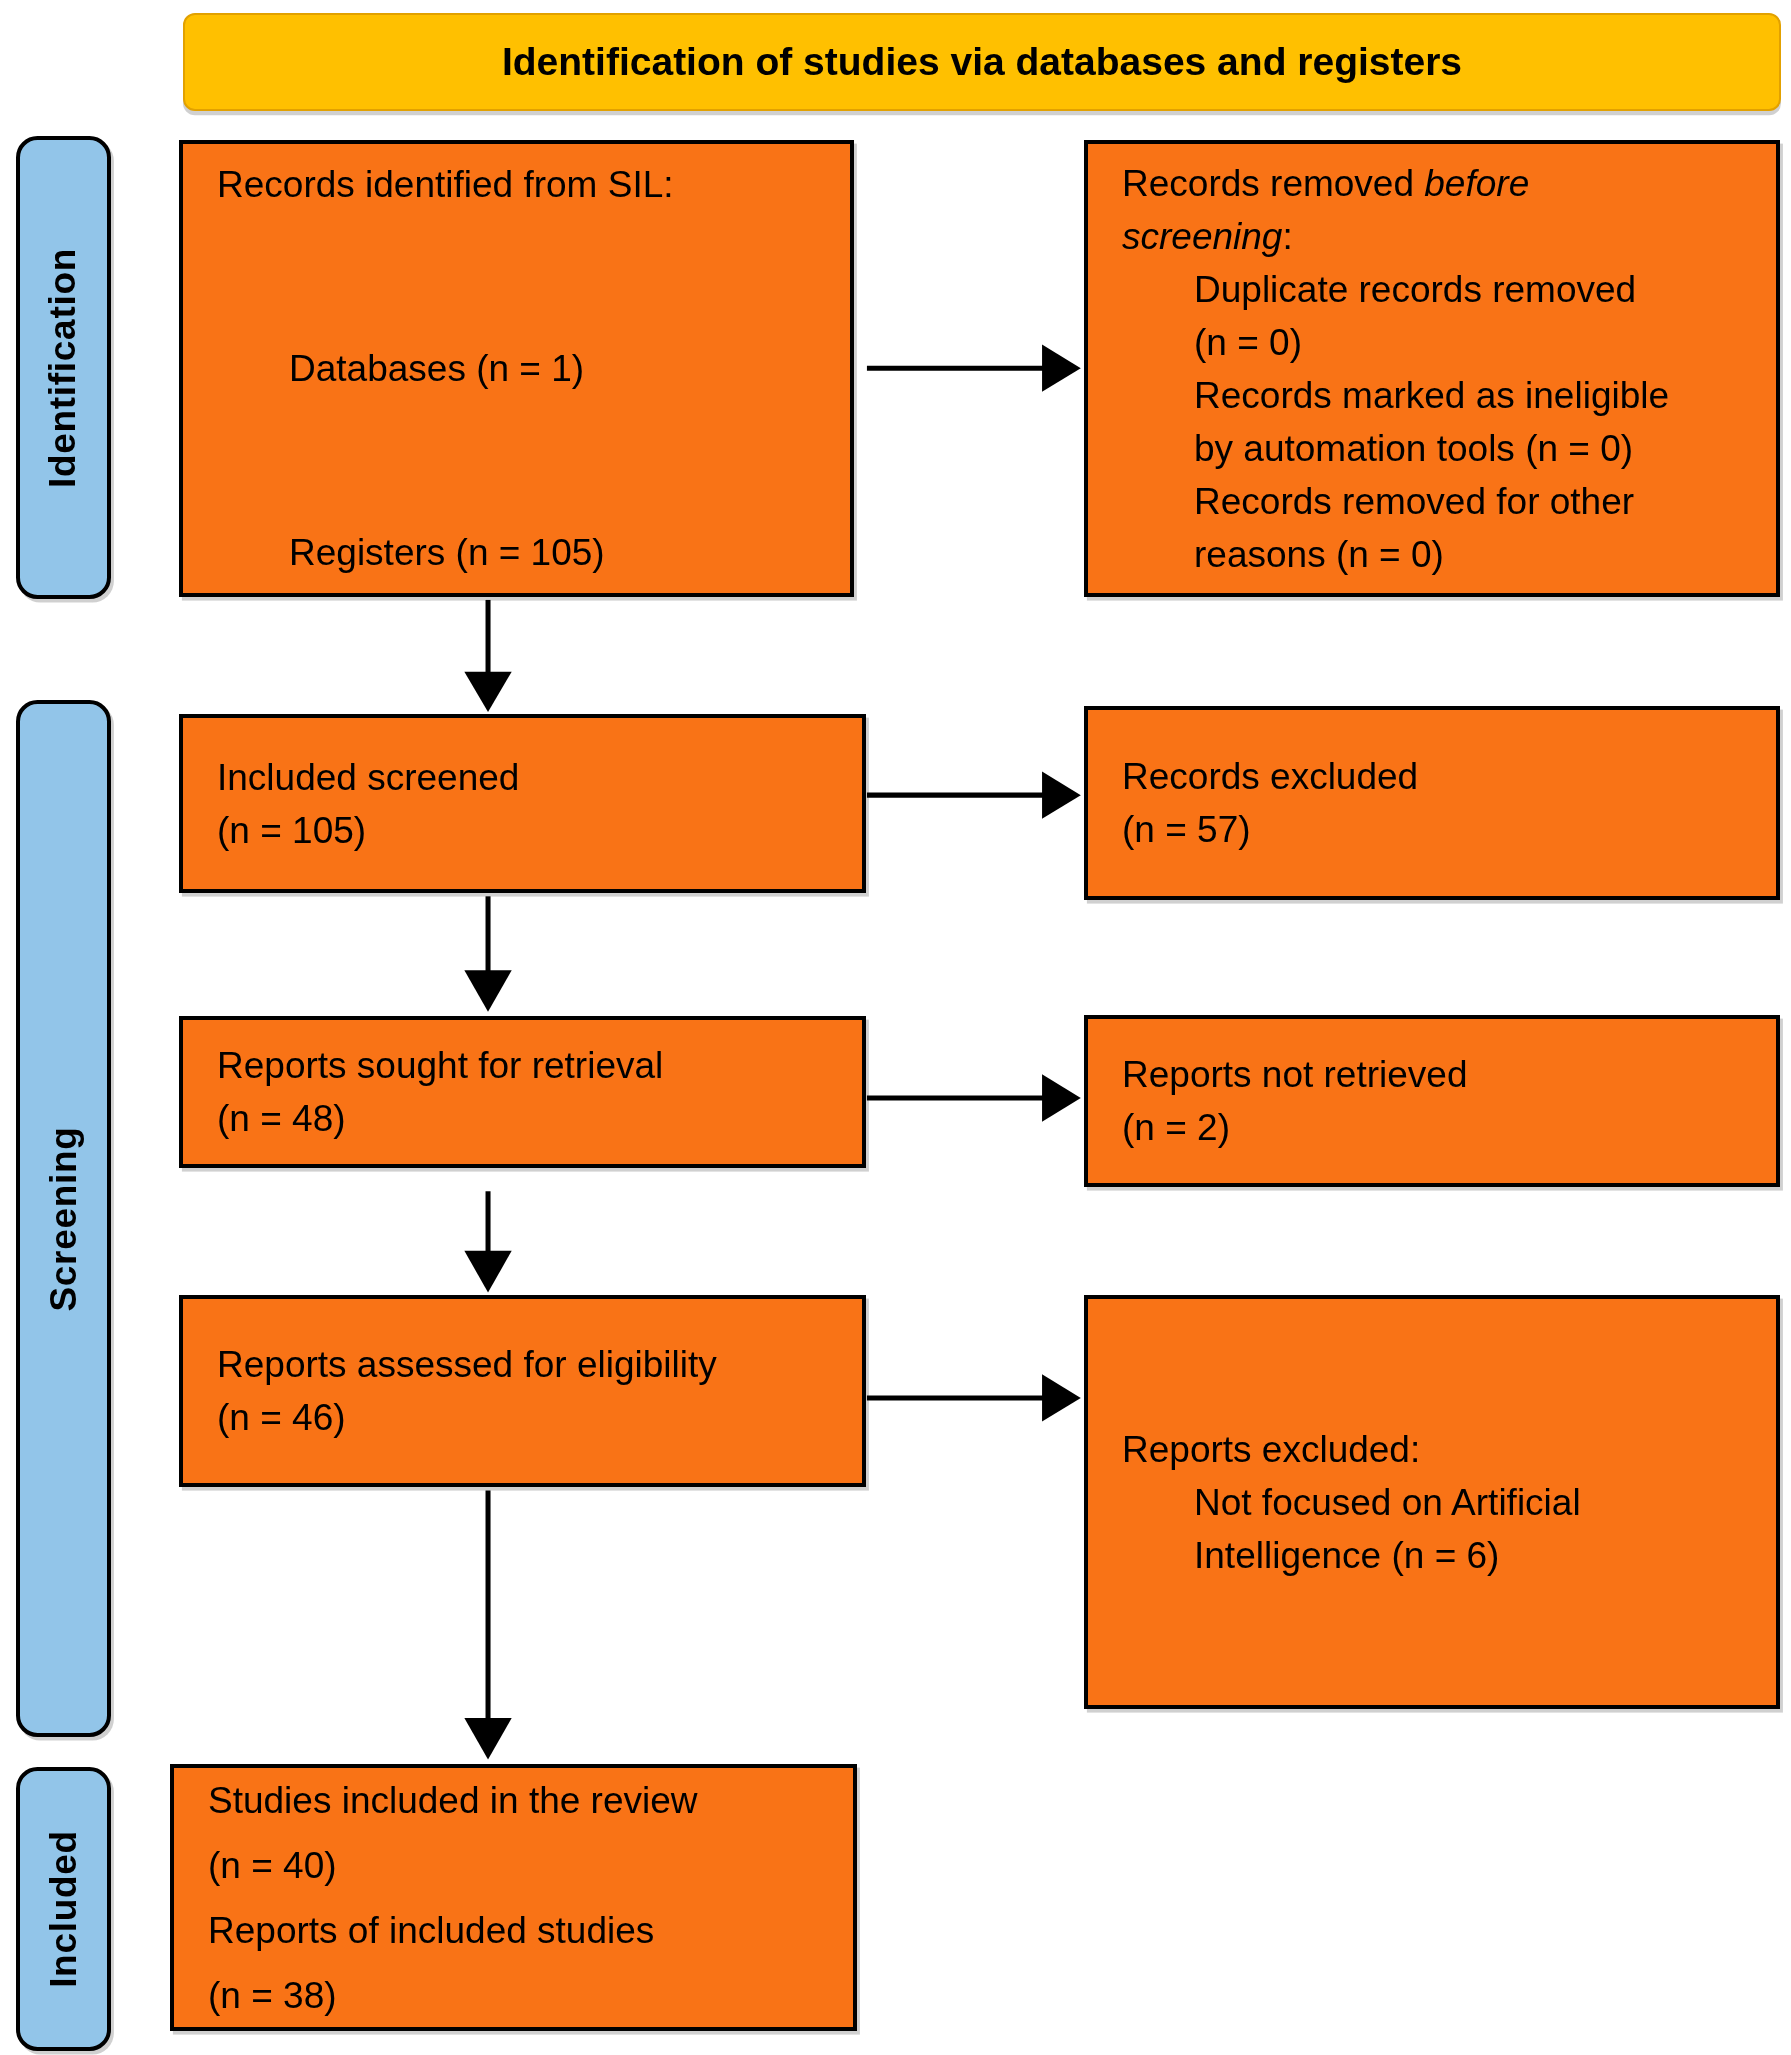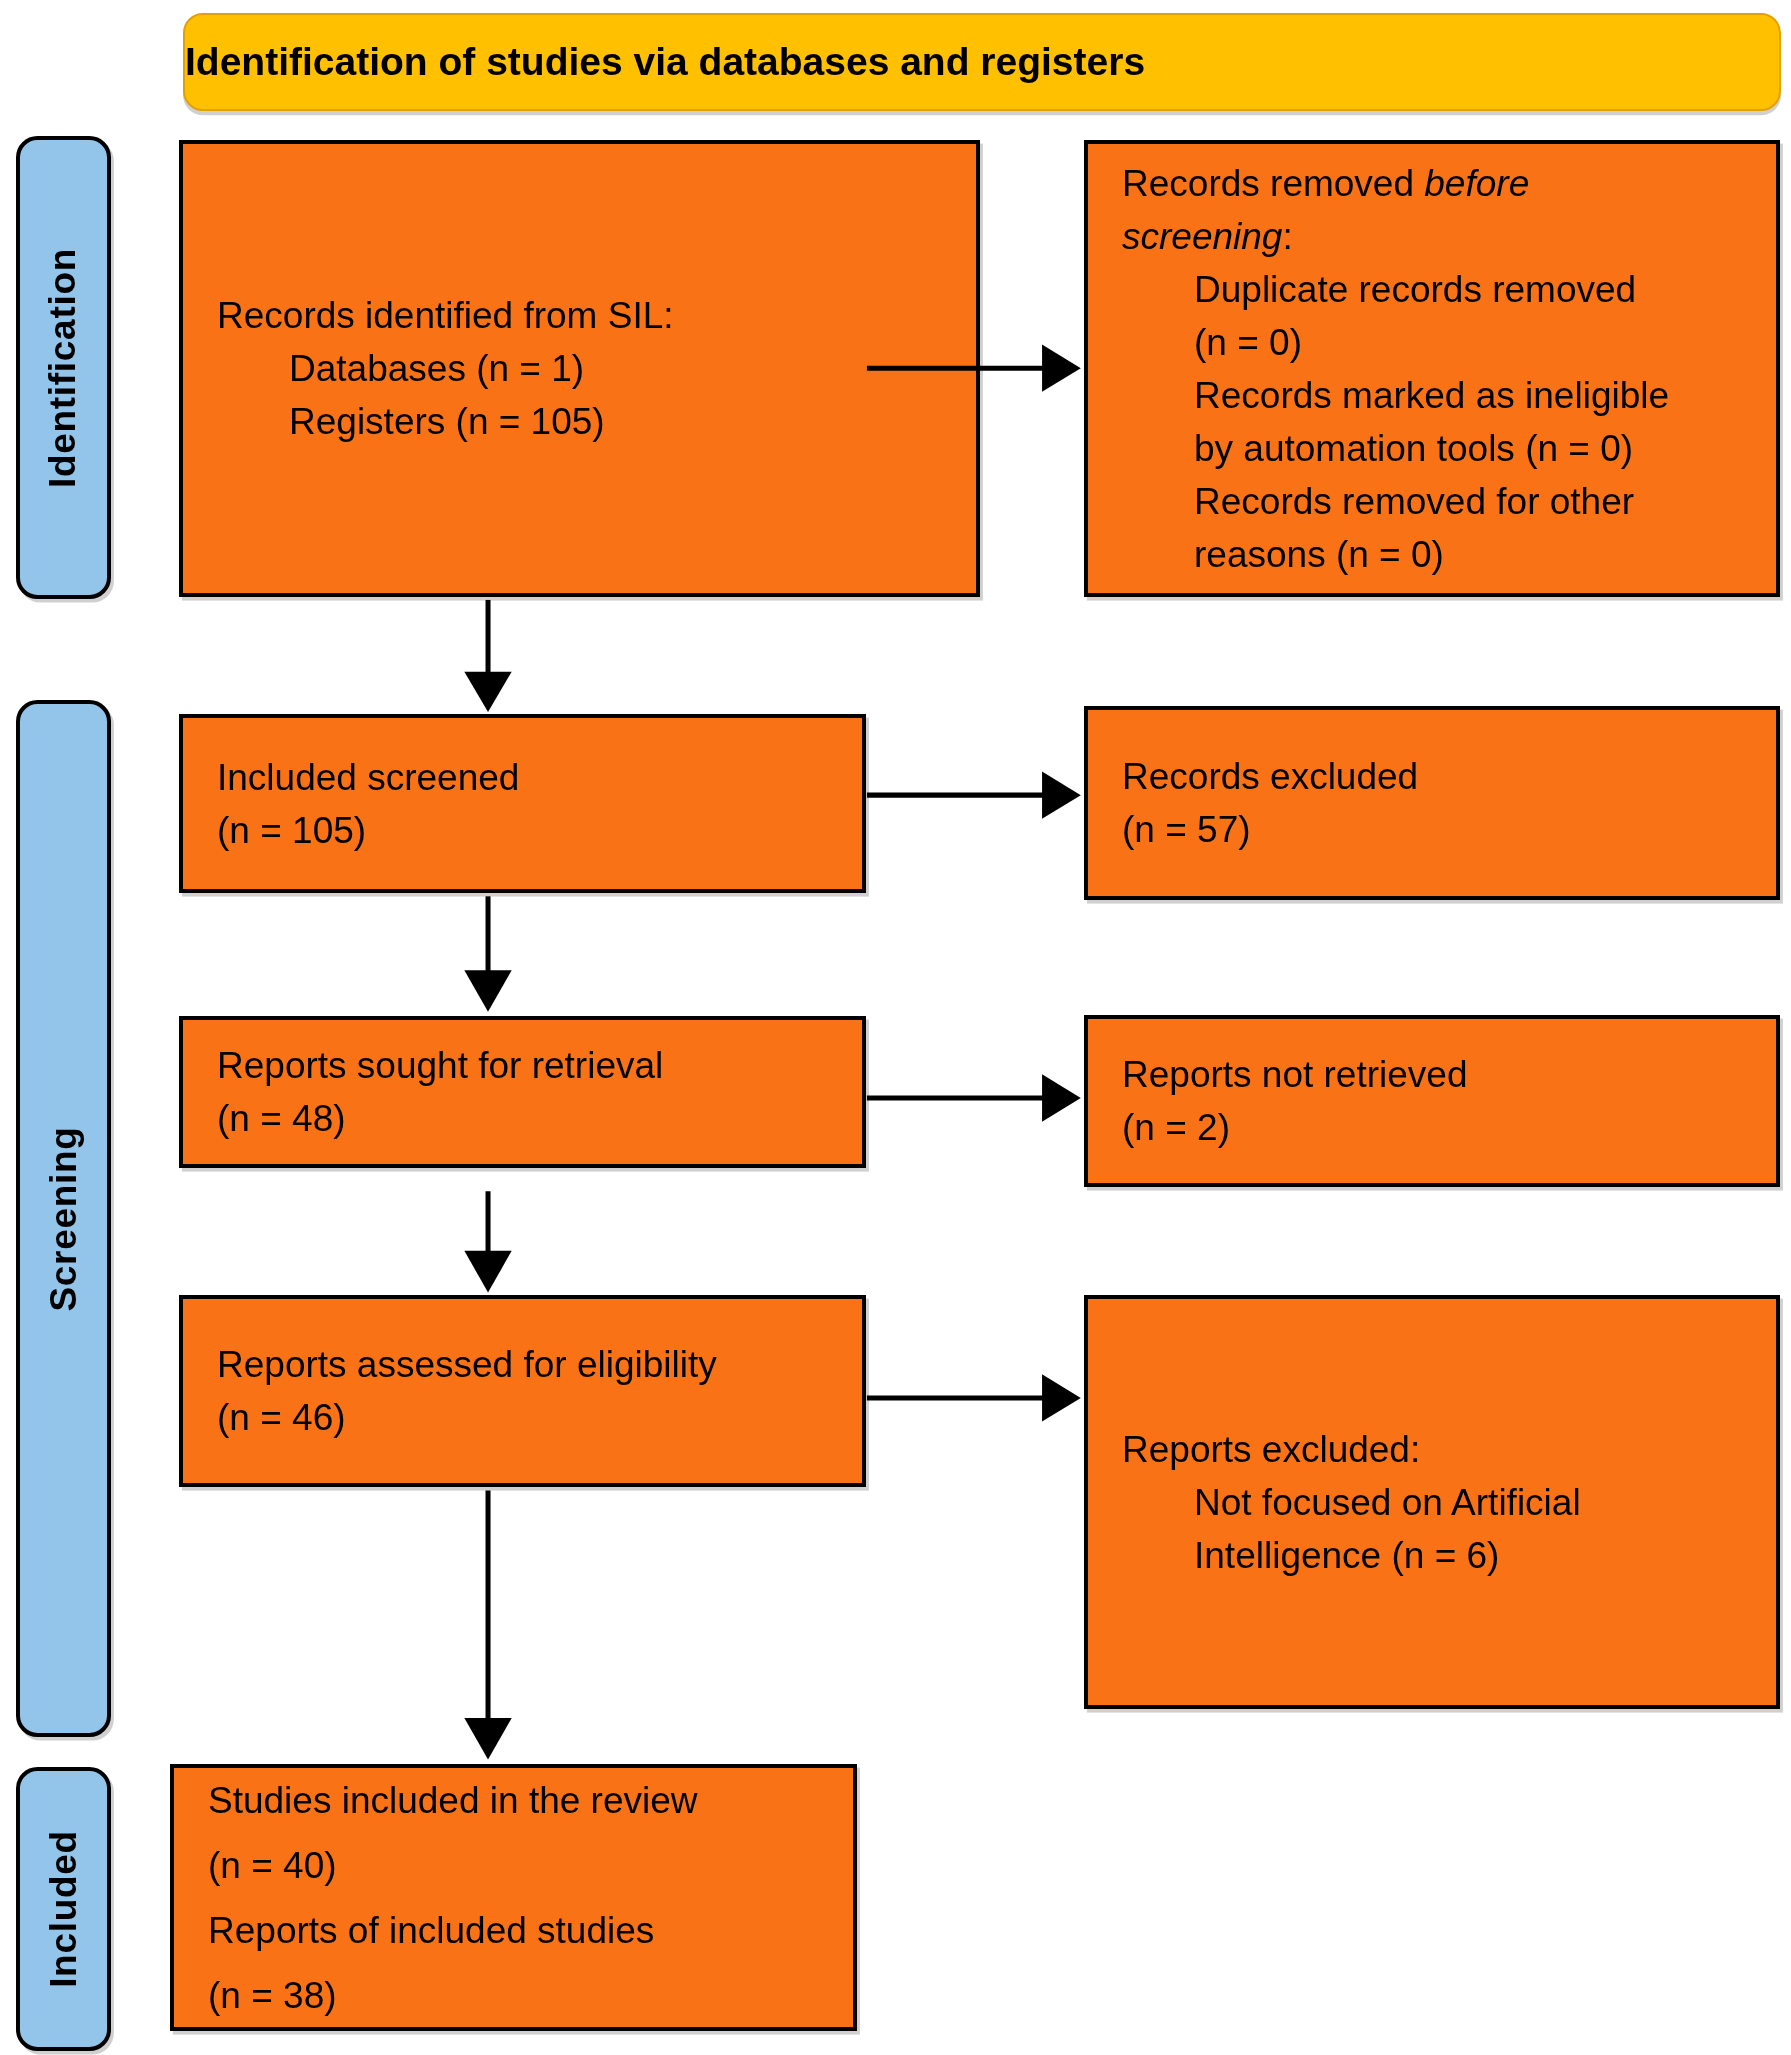--- a/index.html
+++ b/index.html
@@ -1,22 +1,22 @@
 <!DOCTYPE html>
 <html style="font-size:11.5px"><head>
 <meta charset="utf-8">
 <style>
   html,body{margin:0;padding:0;background:#ffffff;}
   body{font-family:"Liberation Sans", sans-serif;color:#000;}
   .stage{position:relative;width:1792px;height:2056px;background:#ffffff;overflow:hidden;}
 
   .banner{
     position:absolute;left:183px;top:13px;width:1598px;height:98px;
-    background:#FFC000;border:2.9px solid #E2A100;border-radius:20px;
-    box-sizing:border-box;display:flex;align-items:center;justify-content:flex-start;
+    background:#FFC000;border:2.9px solid #E2A100;border-radius:12px;
+    box-sizing:border-box;display:flex;align-items:center;justify-content:center;
     font-weight:700;font-size:39px;
     box-shadow:0 4.3px 0 rgba(120,120,120,.35);
   }
 
   .side{
     position:absolute;left:16px;width:95px;
     background:#92C5E9;border:4.3px solid #000;border-radius:21.5px;
     box-sizing:border-box;display:flex;align-items:center;justify-content:center;
     box-shadow:2.9px 3.6px 0 rgba(120,120,120,.35);
   }
@@ -28,21 +28,21 @@
   .box{
     position:absolute;background:#f97316;border:4.3px solid #000;
     box-sizing:border-box;display:flex;flex-direction:column;justify-content:center;
     padding:14.4px 20px 14.4px 34px;font-size:37px;line-height:53px;
     box-shadow:2.9px 3.6px 0 rgba(120,120,120,.35);
   }
   .line{white-space:normal;}
   .line.indent{padding-left:72px;}
   .it{font-style:italic;}
 
-  .box-records-identified{left:179px;top:140px;width:801px;height:457px;}
+  .box-records-identified{left:179px;top:140px;width:675px;height:457px;justify-content:space-between;}
   .box-records-removed{left:1084px;top:140px;width:696px;height:457px;}
   .box-records-screened{left:179px;top:714px;width:687px;height:179px;}
   .box-records-excluded{left:1084px;top:698px;width:696px;height:194px;margin-top:8px;}
   .box-reports-sought{left:179px;top:1016px;width:687px;height:152px;}
   .box-reports-not-retrieved{left:1084px;top:1015px;width:696px;height:172px;}
   .box-reports-assessed{left:179px;top:1295px;width:687px;height:192px;}
   .box-reports-excluded{left:1084px;top:1295px;width:696px;height:414px;}
   .box-studies-included{left:170px;top:1764px;width:687px;height:267px;gap:12px;}
 
   .arrows{position:absolute;left:0;top:0;width:1792px;height:2056px;pointer-events:none;}

